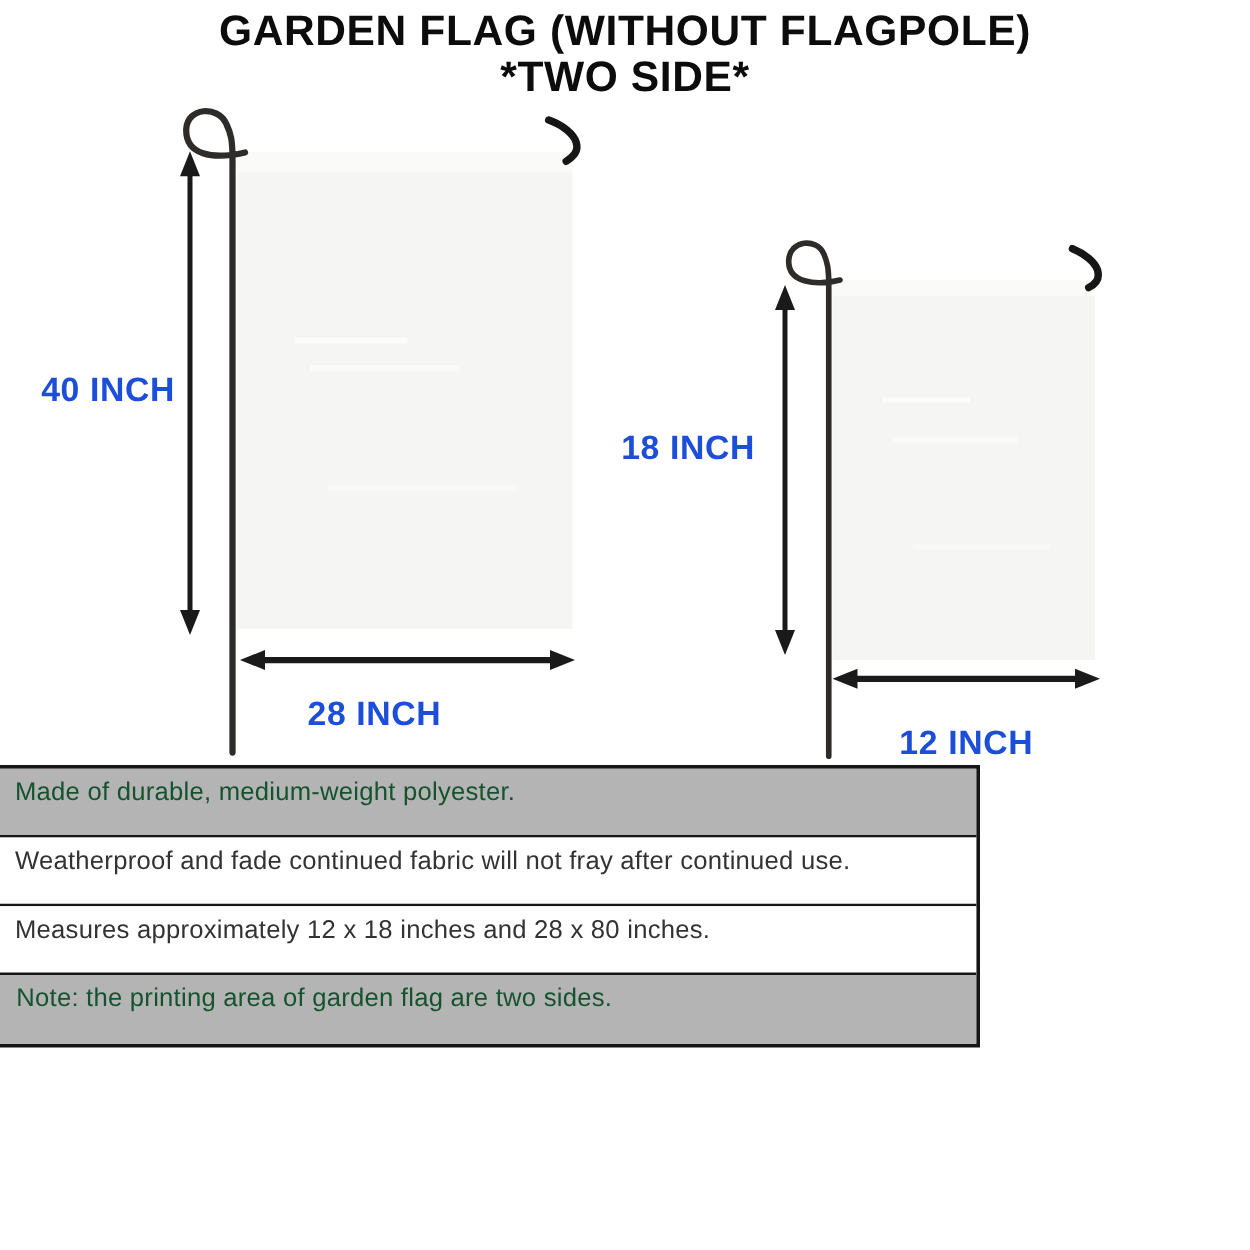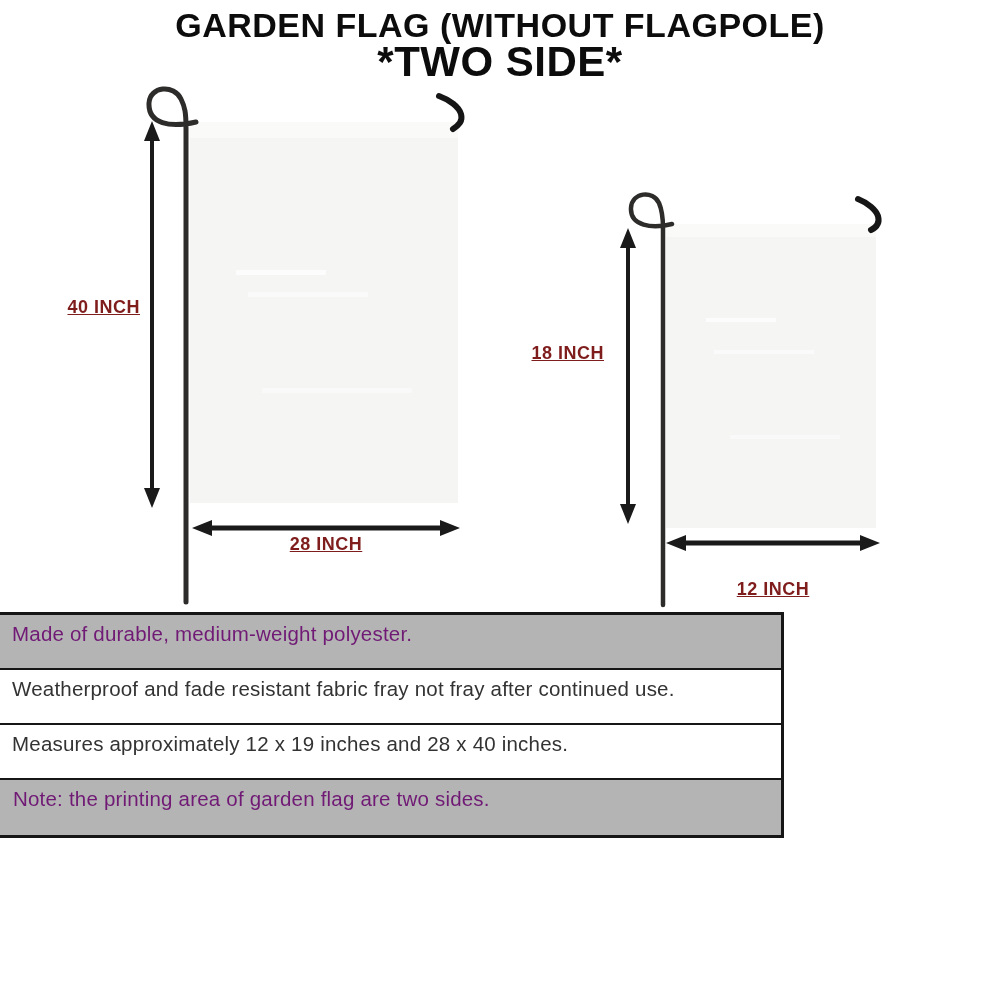--- a/index.html
+++ b/index.html
@@ -9,42 +9,41 @@
     background:#ffffff;
     font-family:"Liberation Sans", sans-serif;
     overflow:hidden;
   }
   .title{
     position:absolute;top:6px;left:0;width:1000px;
     text-align:center;color:#0c0c0c;
     font-weight:900;letter-spacing:0.5px;
   }
   .title .line1{font-size:34px;line-height:38px;}
-  .title .line2{font-size:42px;line-height:36px;}
+  .title .line2{font-size:34px;line-height:36px;}
   .diagram-svg{position:absolute;top:0;left:0;}
   .dim-label{
-    position:absolute;color:#7f1d1d;
-    font-size:18px;font-weight:700;letter-spacing:0.5px;
+    position:absolute;color:#1d4ed8;
+    font-size:27px;font-weight:700;letter-spacing:0.5px;
     white-space:nowrap;
-    text-decoration:underline;
   }
   .lbl-40{left:28px;top:297px;width:112px;text-align:right;}
-  .lbl-28{left:246px;top:534px;width:160px;text-align:center;}
+  .lbl-28{left:246px;top:556px;width:160px;}
   .lbl-18{left:492px;top:343px;width:112px;text-align:right;}
   .lbl-12{left:693px;top:579px;width:160px;text-align:center;}
   .features{
     position:absolute;left:-3px;top:612px;width:781px;
     border:3px solid #161616;
     border-collapse:collapse;
   }
   .feature-row{
     box-sizing:border-box;
     height:55px;
     padding:7px 10px 0 12px;
-    font-size:20.5px;color:#701a75;
+    font-size:20.5px;color:#14532d;
     letter-spacing:0.2px;
     border-bottom:2px solid #161616;
   }
   .feature-row:last-child{border-bottom:none;padding-left:13px;}
   .row-gray{background:#b4b4b4;}
   .row-white{background:#ffffff;color:#333333;}
 </style>
 </head>
 <body>
 
@@ -108,18 +107,18 @@
     </g>
   </svg>
 
   <span class="dim-label lbl-40">40 INCH</span>
   <span class="dim-label lbl-28">28 INCH</span>
   <span class="dim-label lbl-18">18 INCH</span>
   <span class="dim-label lbl-12">12 INCH</span>
 
   <div class="features">
     <div class="feature-row row-gray">Made of durable, medium-weight polyester.</div>
-    <div class="feature-row row-white">Weatherproof and fade resistant fabric fray not fray after continued use.</div>
-    <div class="feature-row row-white">Measures approximately 12 x 19 inches and 28 x 40 inches.</div>
+    <div class="feature-row row-white">Weatherproof and fade continued fabric will not fray after continued use.</div>
+    <div class="feature-row row-white">Measures approximately 12 x 18 inches and 28 x 80 inches.</div>
     <div class="feature-row row-gray">Note: the printing area of garden flag are two sides.</div>
   </div>
 
 </div>
 
 </body></html>

